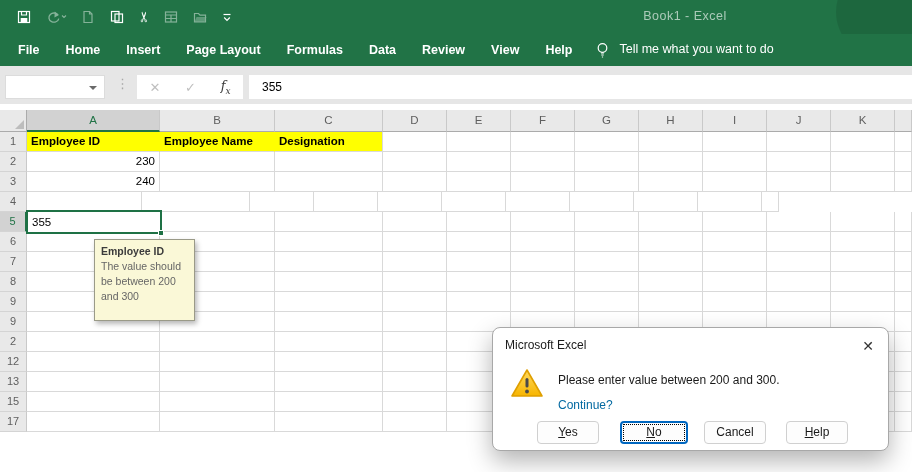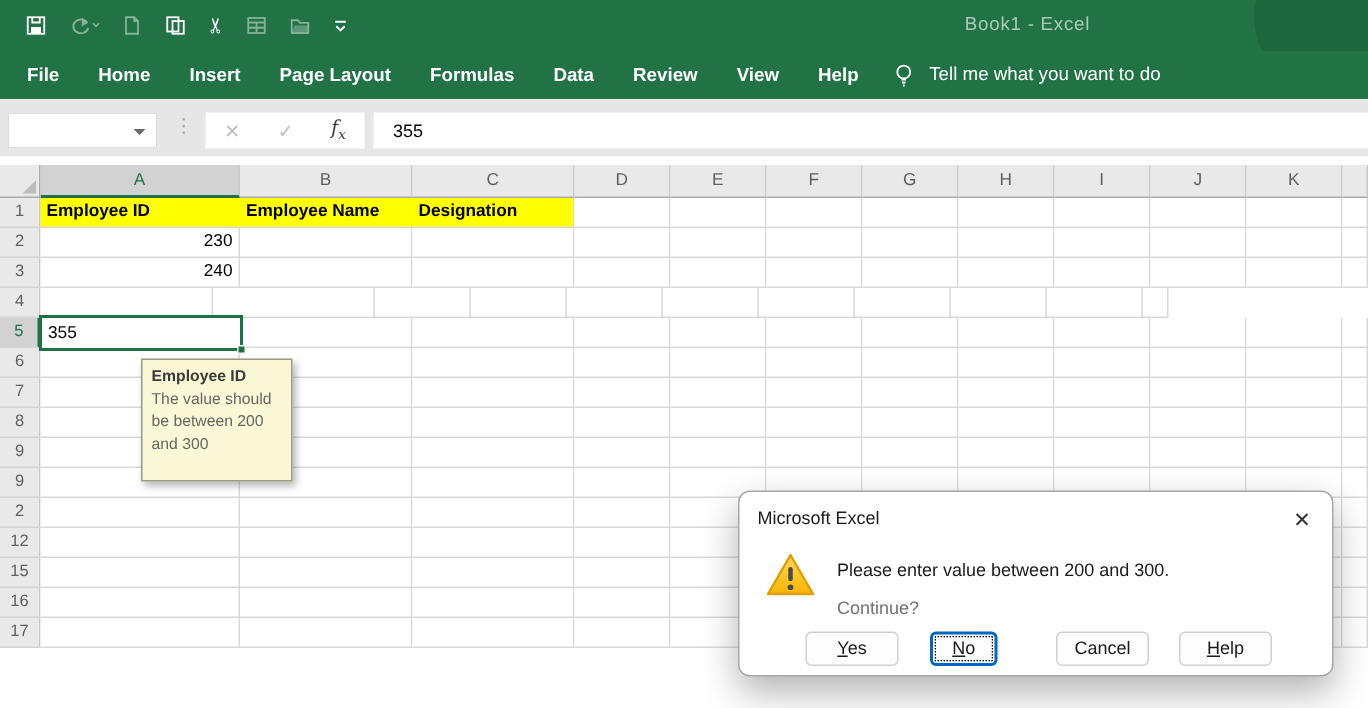--- a/index.html
+++ b/index.html
@@ -83,26 +83,26 @@
 
   
   .dialog { position:absolute; left:492px; top:327px; width:397px; height:124px;
             background:#fff; border:1px solid #a8a8a8; border-radius:8px;
             box-shadow:0 10px 24px rgba(0,0,0,.30); z-index:10; font-size:12px; }
   .dtitle { position:absolute; left:12px; top:10px; color:#1a1a1a; }
   .dclose { position:absolute; right:9px; top:7px; width:22px; height:22px;
             text-align:center; line-height:22px; font-size:14px; color:#333; }
   .dicon { position:absolute; left:17px; top:40px; }
   .dmsg { position:absolute; left:65px; top:45px; color:#1a1a1a; }
-  .dq { position:absolute; left:65px; top:70px; color:#737373; }
+  .dq { position:absolute; left:65px; top:70px; color:#0369a1; }
   .dbtn { position:absolute; top:93px; height:23px; background:#FDFDFD;
           border:1px solid #D0D0D0; border-radius:4px; text-align:center;
           line-height:21px; font-size:12px; color:#1a1a1a; }
   .b-yes { left:44px; width:62px; }
-  .b-no  { left:127px; width:45px; border:2px solid #0067C0; line-height:19px;
+  .b-no  { left:127px; width:68px; border:2px solid #0067C0; line-height:19px;
            outline:1px dotted #000; outline-offset:-4px; }
   .b-cancel { left:211px; width:62px; }
   .b-help { left:293px; width:62px; }
   .mn { text-decoration:underline; }
   svg { display:block; }
 </style>
 </head>
 <body>
 
 <div class="titlebar">
@@ -385,36 +385,36 @@
       <div class="cell" style="width:64px"></div>
       <div class="cell" style="width:64px"></div>
       <div class="cell" style="width:64px"></div>
       <div class="cell" style="width:64px"></div>
       <div class="cell" style="width:64px"></div>
       <div class="cell" style="width:64px"></div>
       <div class="cell" style="width:64px"></div>
       <div class="cell" style="width:17px"></div>
     </div>
     <div class="grow">
+      <div class="rh">13</div>
+      <div class="cell" style="width:133px"></div>
+      <div class="cell" style="width:115px"></div>
+      <div class="cell" style="width:108px"></div>
+      <div class="cell" style="width:64px"></div>
+      <div class="cell" style="width:64px"></div>
+      <div class="cell" style="width:64px"></div>
+      <div class="cell" style="width:64px"></div>
+      <div class="cell" style="width:64px"></div>
+      <div class="cell" style="width:64px"></div>
+      <div class="cell" style="width:64px"></div>
+      <div class="cell" style="width:64px"></div>
+      <div class="cell" style="width:17px"></div>
+    </div>
+    <div class="grow">
       <div class="rh">15</div>
-      <div class="cell" style="width:133px"></div>
-      <div class="cell" style="width:115px"></div>
-      <div class="cell" style="width:108px"></div>
-      <div class="cell" style="width:64px"></div>
-      <div class="cell" style="width:64px"></div>
-      <div class="cell" style="width:64px"></div>
-      <div class="cell" style="width:64px"></div>
-      <div class="cell" style="width:64px"></div>
-      <div class="cell" style="width:64px"></div>
-      <div class="cell" style="width:64px"></div>
-      <div class="cell" style="width:64px"></div>
-      <div class="cell" style="width:17px"></div>
-    </div>
-    <div class="grow">
-      <div class="rh">16</div>
       <div class="cell" style="width:133px"></div>
       <div class="cell" style="width:115px"></div>
       <div class="cell" style="width:108px"></div>
       <div class="cell" style="width:64px"></div>
       <div class="cell" style="width:64px"></div>
       <div class="cell" style="width:64px"></div>
       <div class="cell" style="width:64px"></div>
       <div class="cell" style="width:64px"></div>
       <div class="cell" style="width:64px"></div>
       <div class="cell" style="width:64px"></div>

